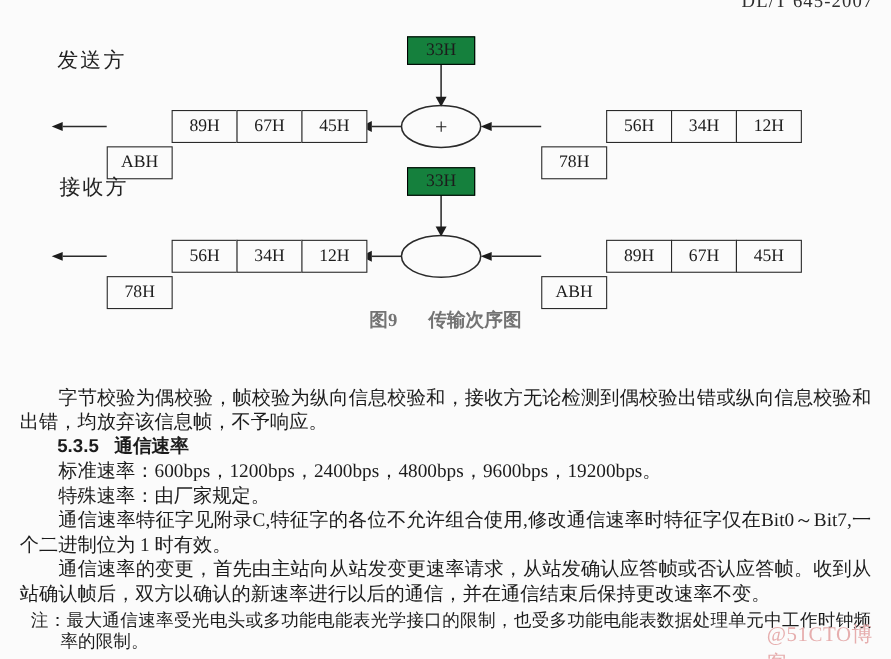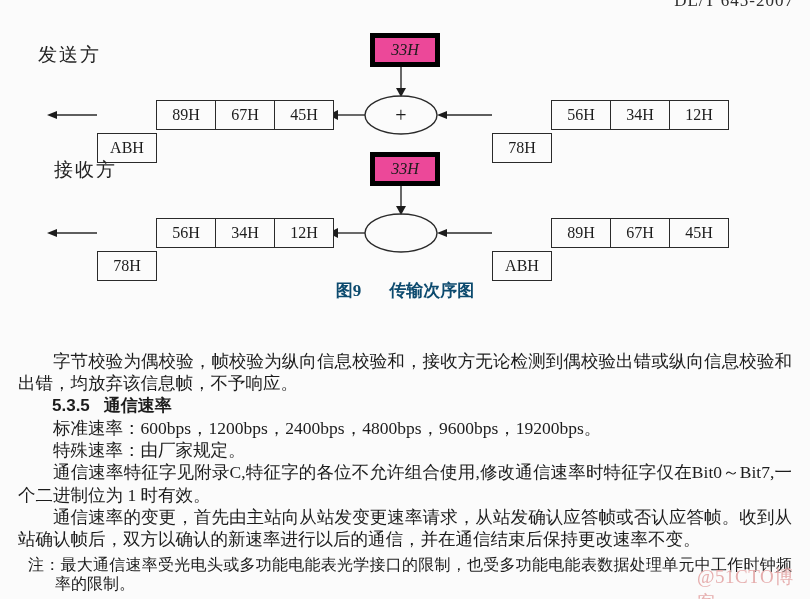--- a/index.html
+++ b/index.html
@@ -13,42 +13,42 @@
   }
   
   .doc-num{
     position:absolute;top:-9px;right:16px;
     font-size:17px;letter-spacing:1px;color:#2e2e2e;
   }
   
   .fig{position:absolute;left:0;top:0;width:810px;height:310px;}
   .fig svg{position:absolute;left:0;top:0;}
   .side-label{position:absolute;font-size:19px;letter-spacing:2px;color:#222;}
-  .lbl-send{left:38px;top:42px;}
+  .lbl-send{left:52px;top:42px;}
   .lbl-recv{left:54px;top:157px;}
   .keybox{
     position:absolute;width:60px;height:24px;
-    border:5px solid #000000;background:#ec4899;
-    text-align:center;line-height:24px;font-size:16px;font-style:italic;
+    border:1px solid #000000;background:#15803d;
+    text-align:center;line-height:24px;font-size:16px;
   }
   .kb-send{left:370px;top:33px;}
   .kb-recv{left:370px;top:152px;}
   .byte-row{position:absolute;display:flex;}
   .byte-row .cell{
     width:58px;height:28px;border:1px solid #2a2a2a;margin-left:-1px;
     text-align:center;line-height:28px;font-size:16px;background:#fbfbfb;
   }
   .byte-row .cell:first-child{margin-left:0;margin-top:33px;}
   .row-s-out{left:97px;top:100px;}
   .row-s-in {left:492px;top:100px;}
   .row-r-out{left:97px;top:218px;}
   .row-r-in {left:492px;top:218px;}
   .fig-caption{
     position:absolute;left:0;top:279px;width:810px;
-    text-align:center;font-weight:bold;font-size:17px;color:#0c4a6e;
+    text-align:center;font-weight:bold;font-size:17px;color:#737373;
   }
   .fig-caption .cap-title{margin-left:28px;}
   
   .body-text{
     position:absolute;left:18px;top:350px;width:774px;
     font-size:17.5px;line-height:22.3px;color:#1c1c1c;
     text-align:justify;
   }
   .body-text p{margin:0;text-indent:2em;}
   .sec-heading{font-weight:bold;text-indent:2em;margin:0;font-family:"Liberation Sans","DejaVu Sans",sans-serif;font-size:17px;}

